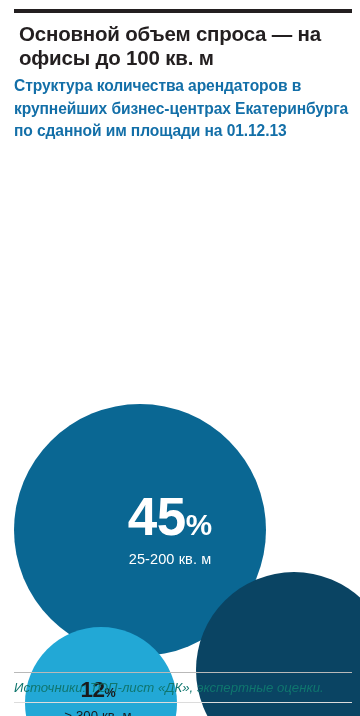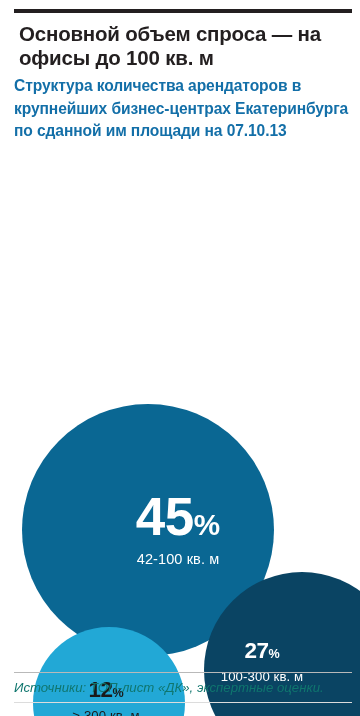--- a/index.html
+++ b/index.html
@@ -51,21 +51,21 @@
     font-size: 15.6px;
     line-height: 22.5px;
     font-weight: bold;
     color: #136fa8;
     letter-spacing: -0.1px;
   }
 
   
   .chart-area {
     position: absolute;
-    left: 12px;
+    left: 4px;
     top: 190px;
     width: 300px;
     height: 480px;
   }
   .bubble {
     position: absolute;
     border-radius: 50%;
     box-sizing: border-box;
   }
   .bubble-label {
@@ -140,37 +140,33 @@
 </style>
 </head>
 <body>
 
 <div class="infographic">
 
   <div class="top-rule"></div>
 
   <h1 class="headline">Основной объем спроса — на офисы до 100 кв. м</h1>
 
-  <h2 class="subhead">Структура количества арендаторов в крупнейших бизнес-центрах Екатеринбурга по сданной им площади на 07.10.13</h2>
+  <h2 class="subhead">Структура количества арендаторов в крупнейших бизнес-центрах Екатеринбурга по сданной им площади на 01.12.13</h2>
 
   <div class="chart-area">
 
     <div class="bubble" id="bubble-45" style="background: rgb(10, 103, 147);"></div>
     <div class="bubble" id="bubble-27" style="background: rgb(10, 68, 99);"></div>
     <div class="bubble" id="bubble-17" style="background: rgb(34, 168, 214);"></div>
 
     <div class="bubble-label" id="label-45" style="color: rgb(255, 255, 255);">
       <span class="pct"><span>45</span><span class="sign">%</span></span>
-      <span class="cat">42-100 кв. м</span>
+      <span class="cat">25-200 кв. м</span>
     </div>
 
-    <div class="bubble-label" id="label-27" style="color: rgb(255, 255, 255);">
-      <span class="pct"><span>27</span><span class="sign">%</span></span>
-      <span class="cat">100-300 кв. м</span>
-    </div>
 
     <div class="bubble-label" id="label-17" style="color: rgb(26, 26, 26);">
       <span class="pct"><span>12</span><span class="sign">%</span></span>
       <span class="cat">&gt; 300 кв. м</span>
     </div>
 
   </div>
 
   <div class="footer-rule"></div>
   <p class="source">Источники: ТОП-лист «ДК», экспертные оценки.</p>

